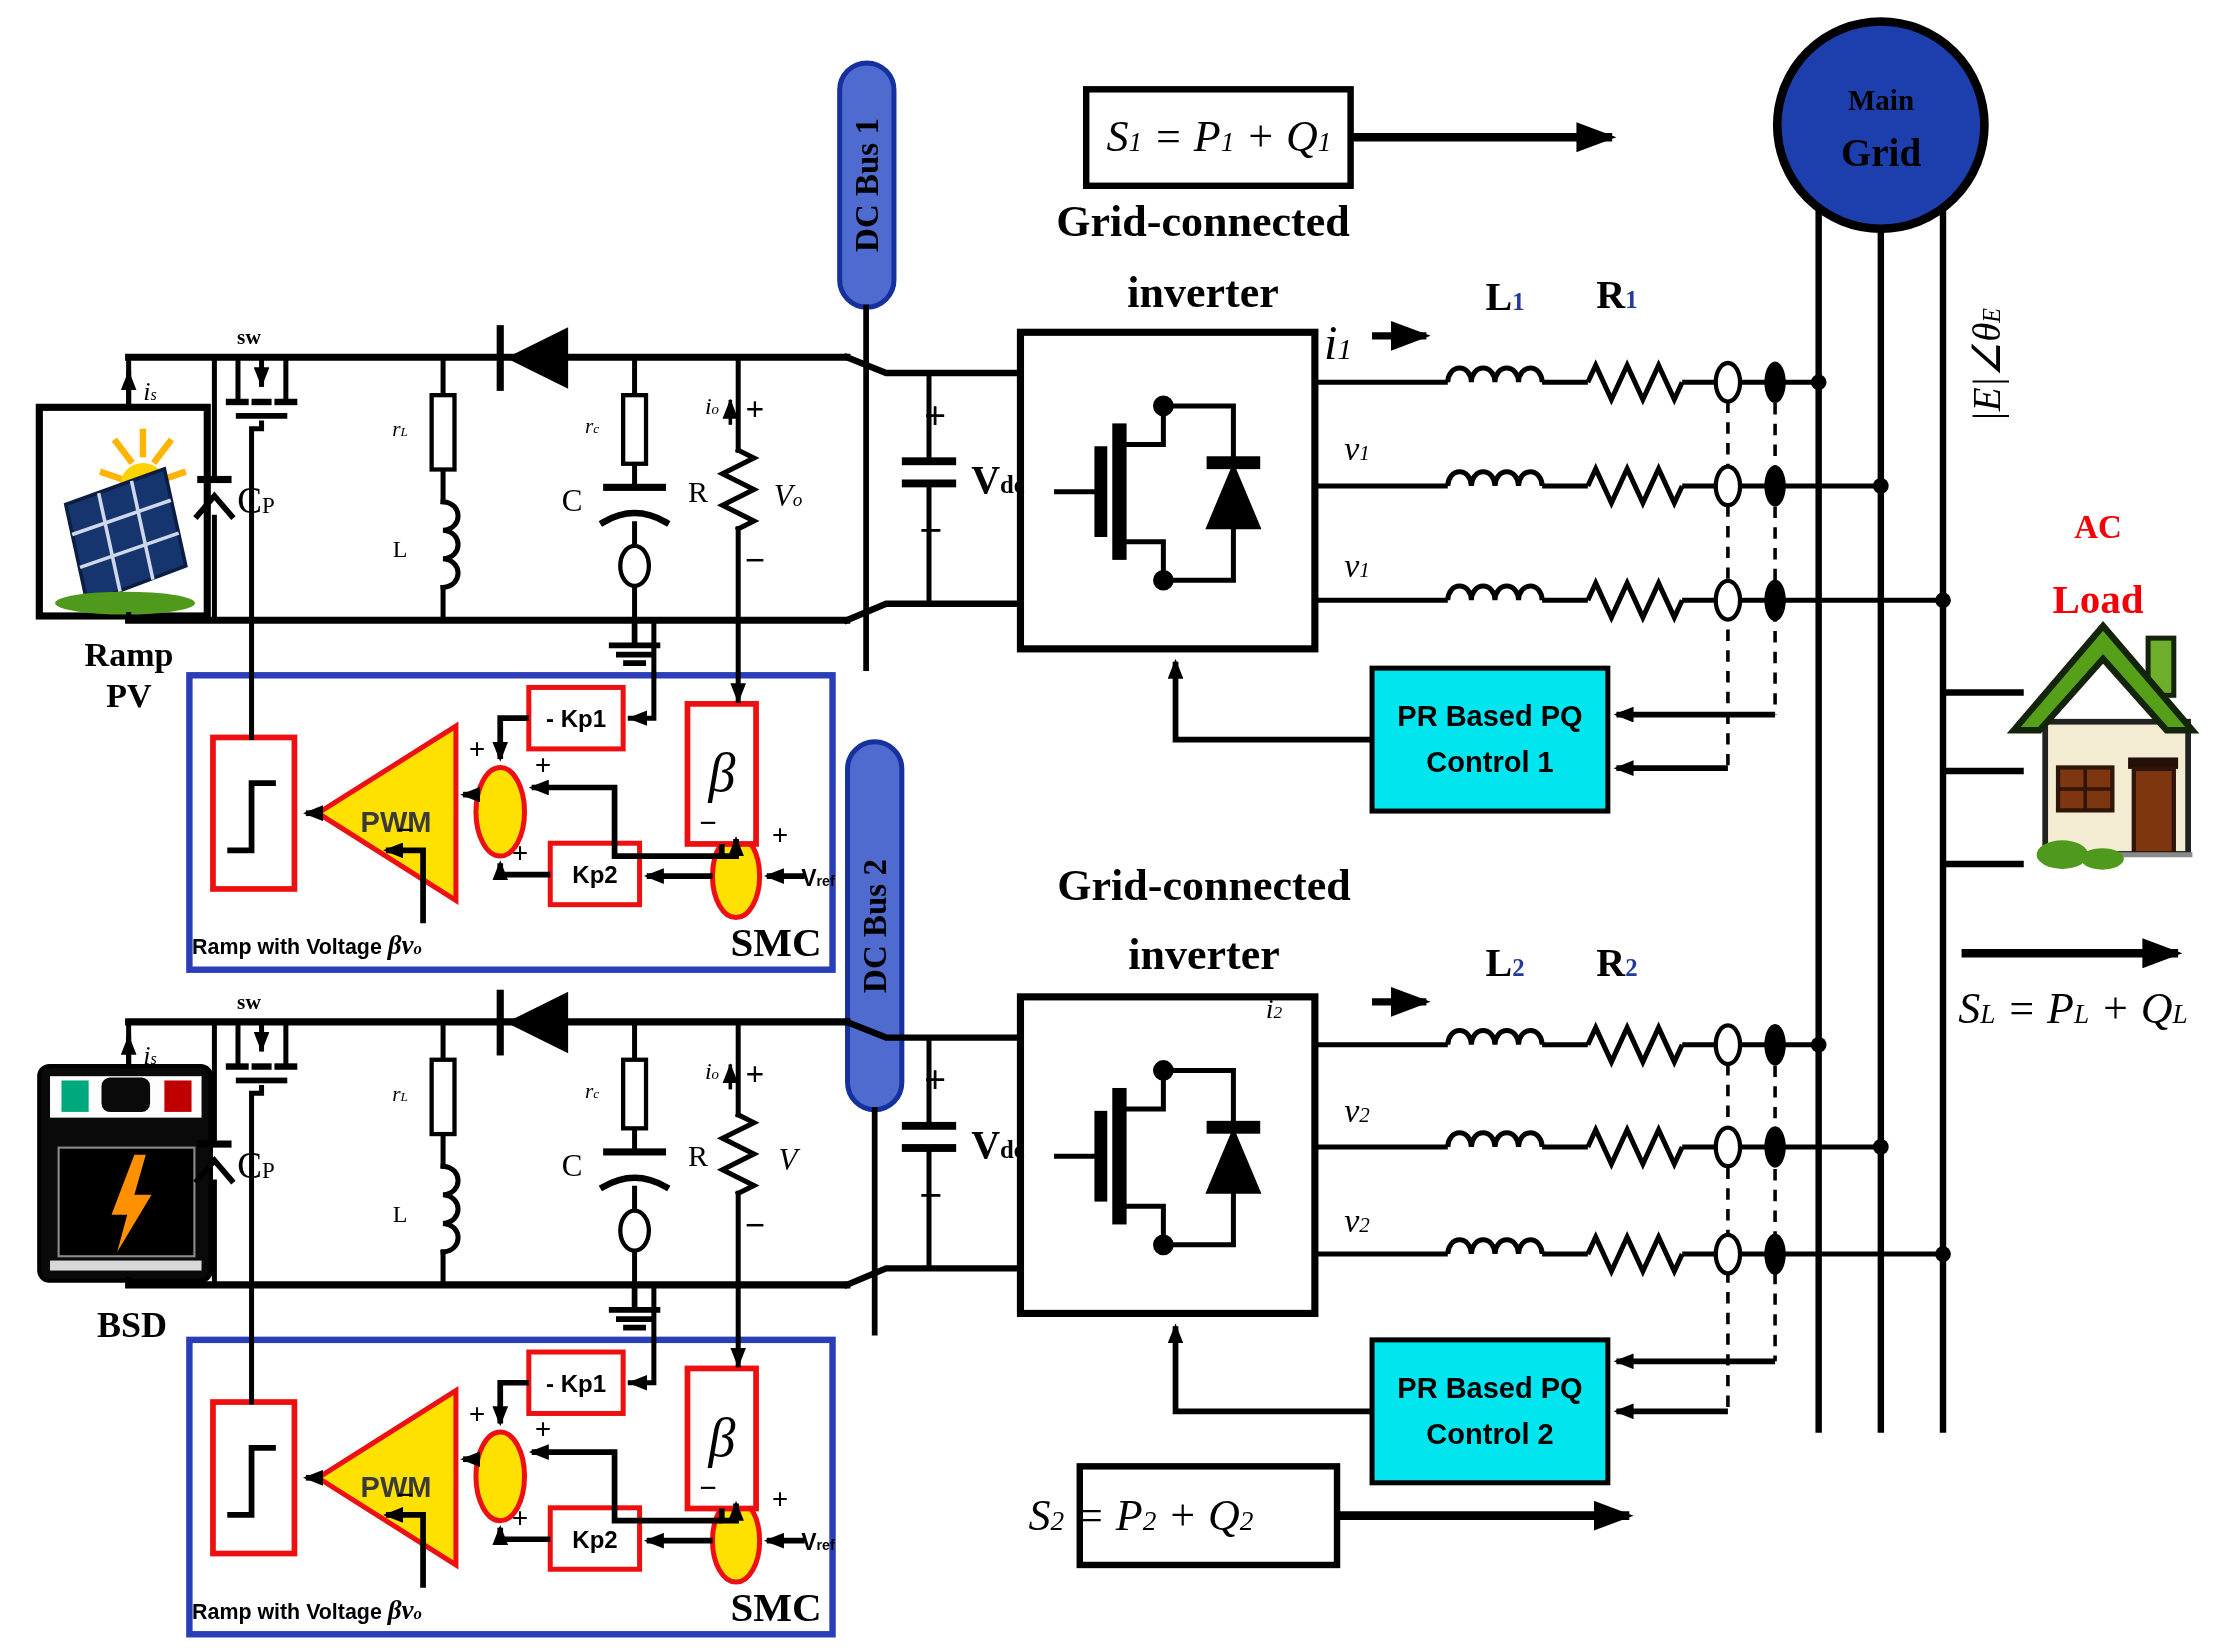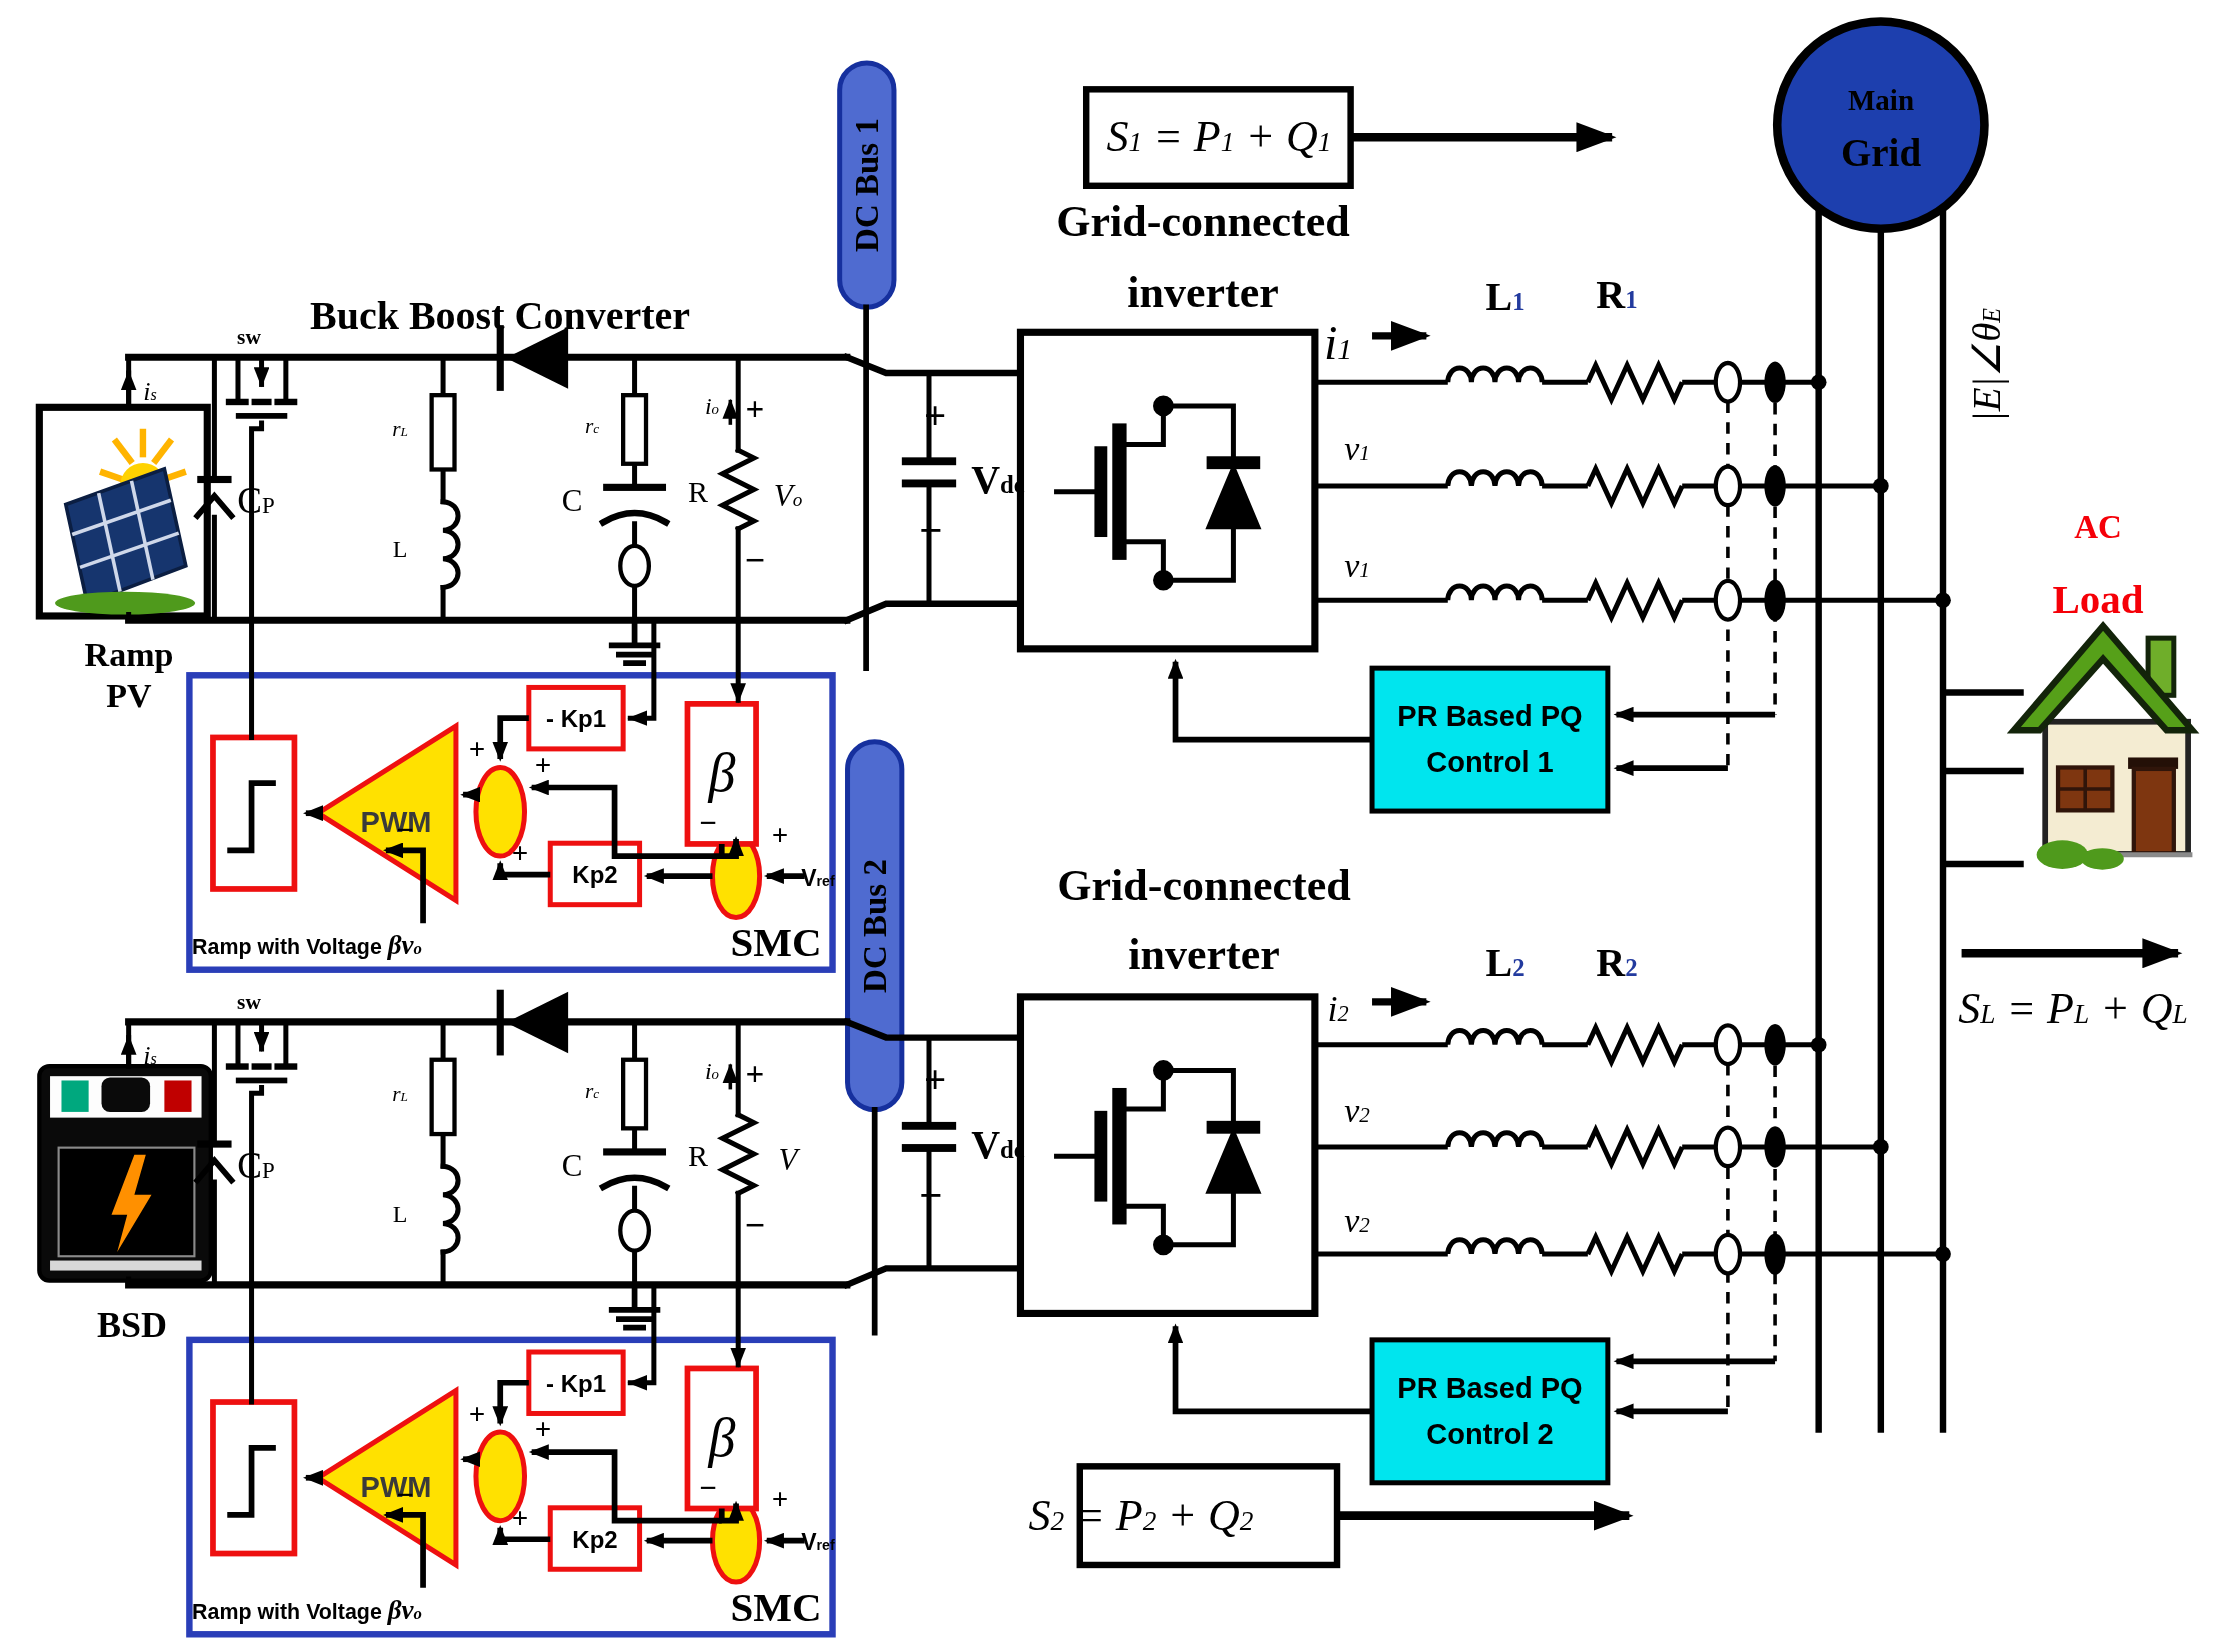--- a/index.html
+++ b/index.html
@@ -309,21 +309,20 @@
   <ellipse cx="2484" cy="1755" rx="15" ry="29" fill="#000"></ellipse>
   <circle cx="2545" cy="535" r="11" fill="#000"></circle>
         <circle cx="2632" cy="680" r="11" fill="#000"></circle>
         <circle cx="2719" cy="840" r="11" fill="#000"></circle>
   <circle cx="2545" cy="1462" r="11" fill="#000"></circle>
         <circle cx="2632" cy="1605" r="11" fill="#000"></circle>
         <circle cx="2719" cy="1755" r="11" fill="#000"></circle>
 </g>
 </svg>
 
-<div class="lb b" style="left:500px;top:316px;font-size:40px">Buck Boost Converter</div>
 
 <div class="lb b" style="left:129px;top:655px;font-size:34px">Ramp</div>
 <div class="lb b" style="left:129px;top:696px;font-size:34px">PV</div>
 <div class="lb b" style="left:132px;top:1325px;font-size:36px">BSD</div>
 
 <div class="lb b" style="left:249px;top:338px;font-size:21.4px">sw</div>
 <div class="lb b" style="left:249px;top:1003px;font-size:21.4px">sw</div>
 
 <div class="lb i" style="left:150px;top:392px;font-size:26px"><span>i</span><sub>s</sub></div>
 <div class="lb i" style="left:150px;top:1056px;font-size:26px"><span>i</span><sub>s</sub></div>
@@ -371,21 +370,21 @@
 <div class="lb i" style="left:1219px;top:137px;font-size:44px"><span>S</span><sub>1</sub><span> = P</span><sub>1</sub><span> + Q</span><sub>1</sub></div>
 <div class="lb i" style="left:1141px;top:1516px;font-size:44px"><span>S</span><sub>2</sub><span> = P</span><sub>2</sub><span> + Q</span><sub>2</sub></div>
 <div class="lb i" style="left:2073px;top:1009px;font-size:44px"><span>S</span><sub>L</sub><span> = P</span><sub>L</sub><span> + Q</span><sub>L</sub></div>
 
 <div class="lb i" style="left:1338px;top:343px;font-size:48px"><span>i</span><sub>1</sub></div>
 <div class="lb i" style="left:1357px;top:449px;font-size:34px"><span>v</span><sub>1</sub></div>
 <div class="lb i" style="left:1357px;top:566px;font-size:34px"><span>v</span><sub>1</sub></div>
 <div class="lb bi bsub" style="left:1505px;top:297px;font-size:40px"><span>L</span><sub>1</sub></div>
 <div class="lb bi bsub" style="left:1617px;top:295px;font-size:40px"><span>R</span><sub>1</sub></div>
 
-<div class="lb i" style="left:1338px;top:1009px;font-size:36px"><span>i</span><sub>2</sub></div>
+<div class="lb i" style="left:1274px;top:1009px;font-size:28px"><span>i</span><sub>2</sub></div>
 <div class="lb i" style="left:1357px;top:1111px;font-size:34px"><span>v</span><sub>2</sub></div>
 <div class="lb i" style="left:1357px;top:1221px;font-size:34px"><span>v</span><sub>2</sub></div>
 <div class="lb bi bsub" style="left:1505px;top:963px;font-size:40px"><span>L</span><sub>2</sub></div>
 <div class="lb bi bsub" style="left:1617px;top:963px;font-size:40px"><span>R</span><sub>2</sub></div>
 
 <div class="lb b sans" style="left:1490px;top:716px;font-size:29px">PR Based PQ</div>
 <div class="lb b sans" style="left:1490px;top:762px;font-size:29px">Control 1</div>
 <div class="lb b sans" style="left:1490px;top:1388px;font-size:29px">PR Based PQ</div>
 <div class="lb b sans" style="left:1490px;top:1434px;font-size:29px">Control 2</div>
 

